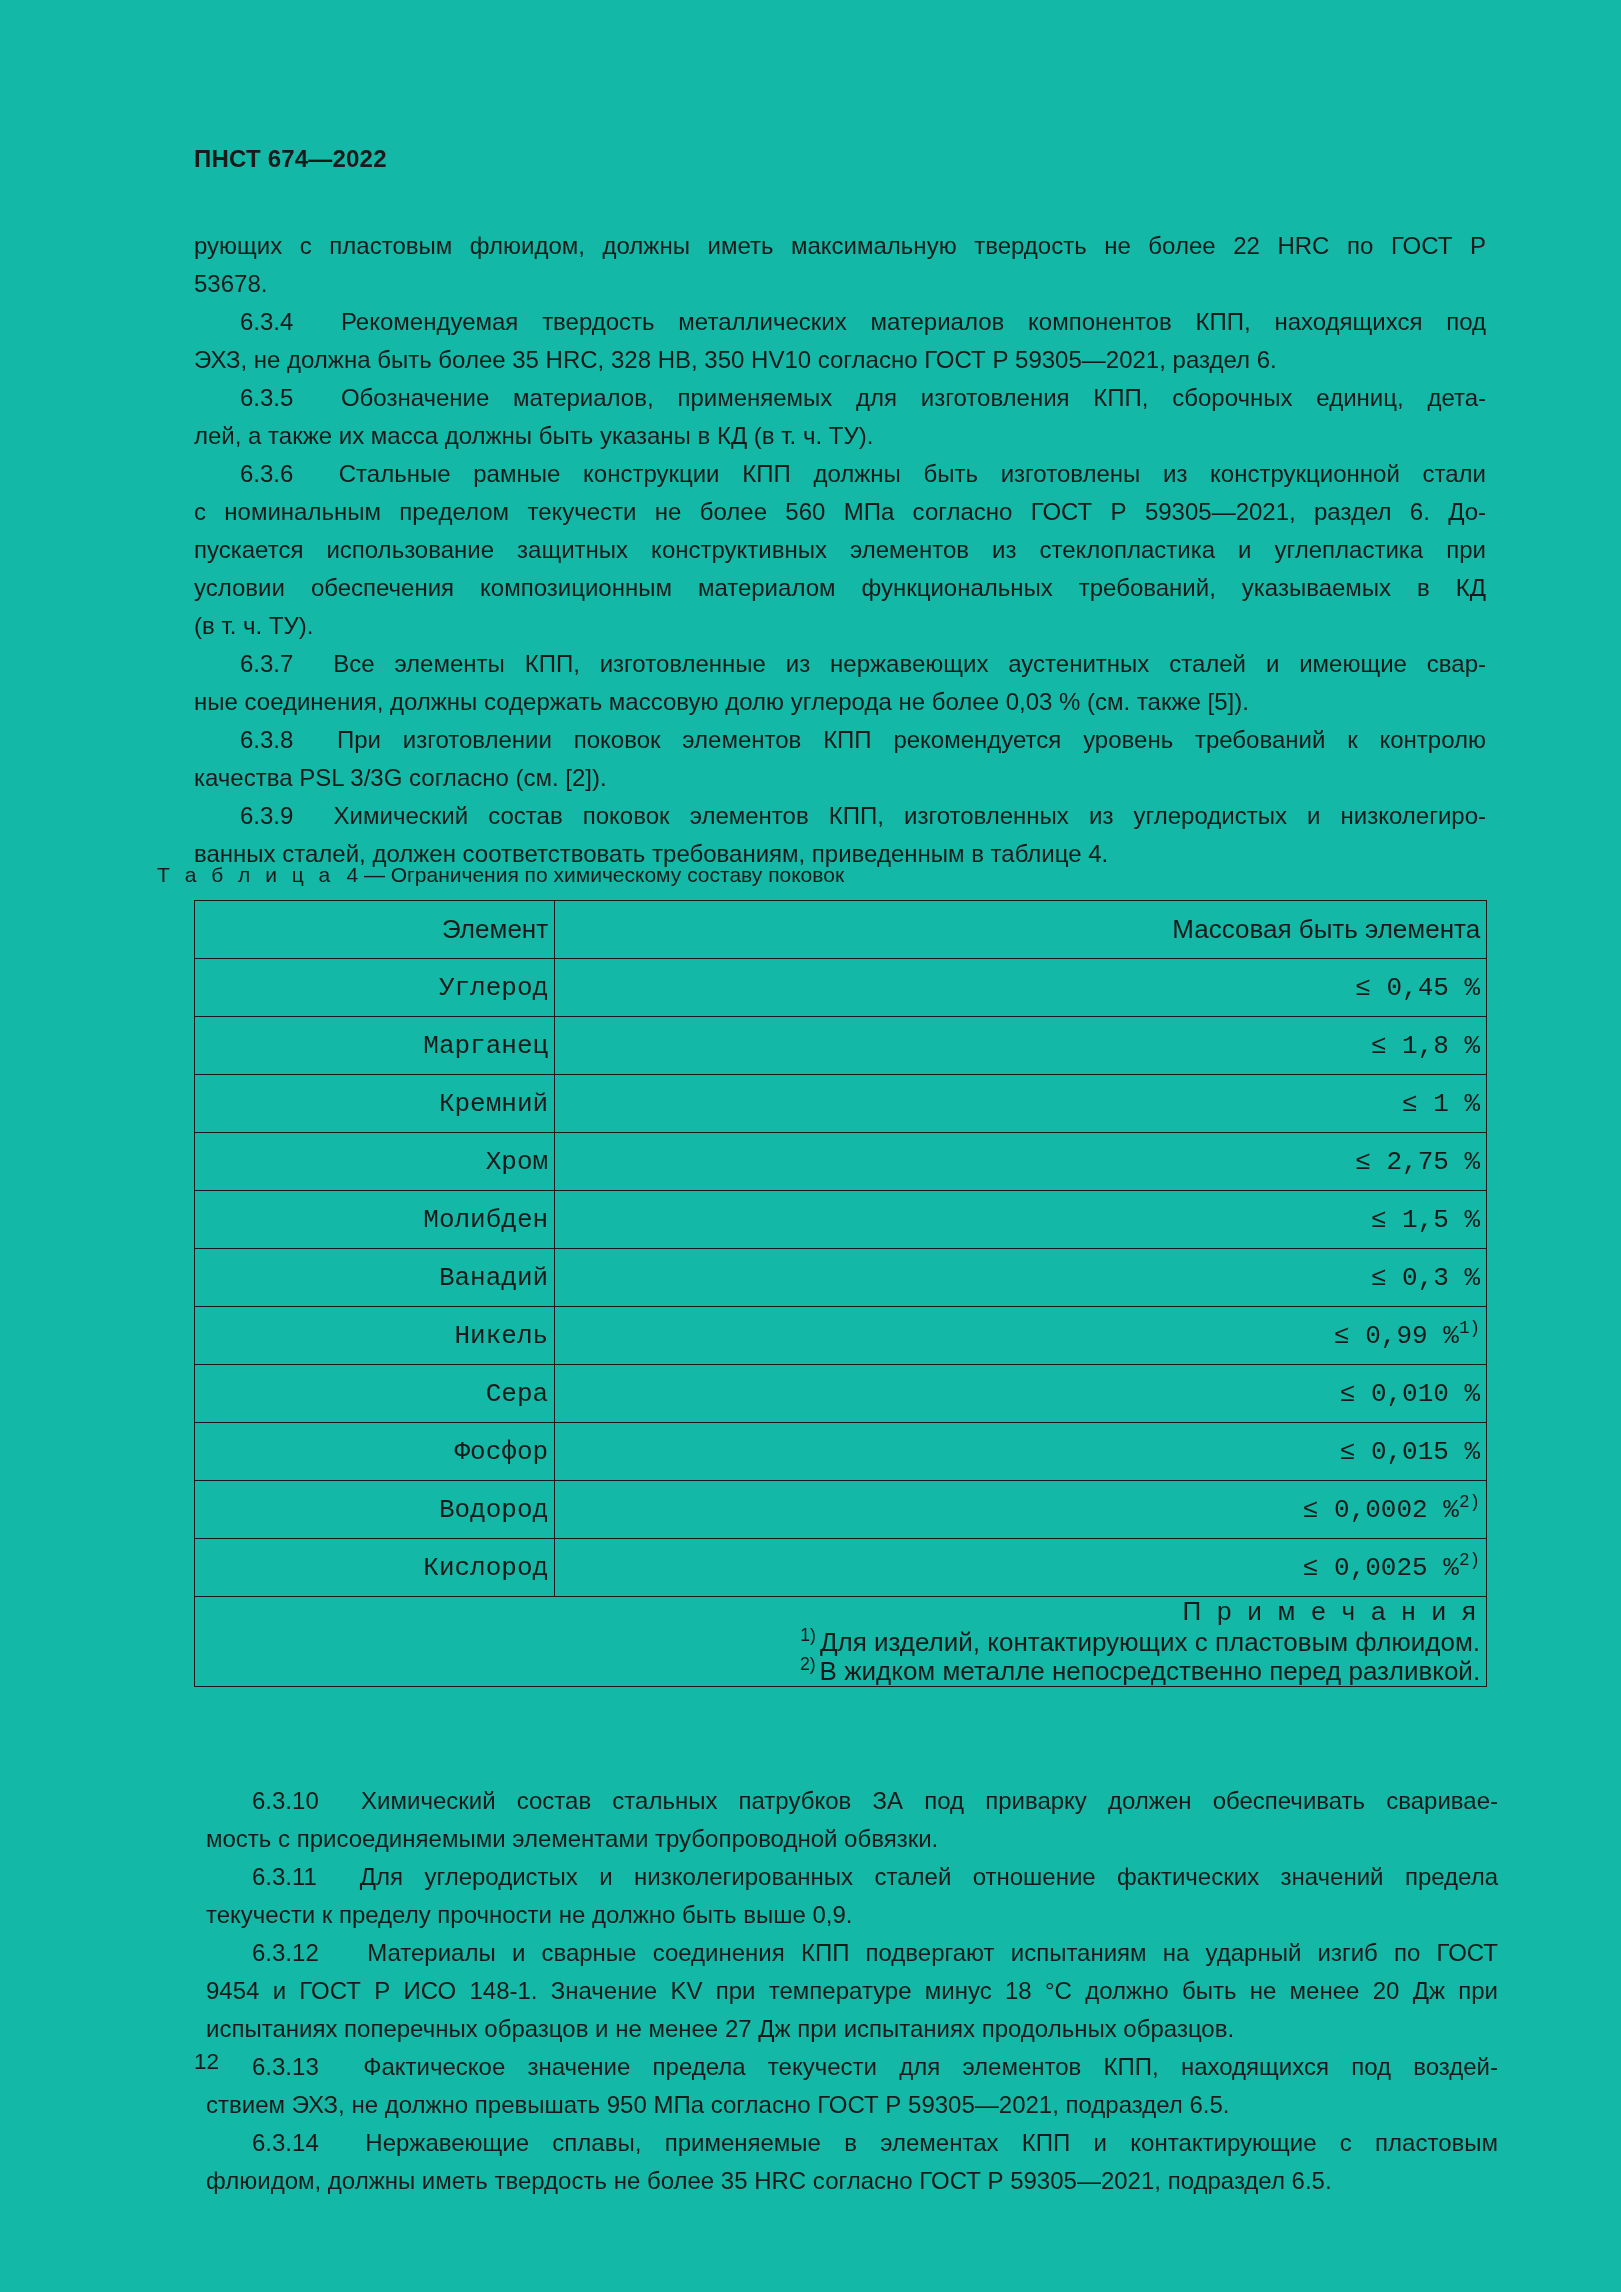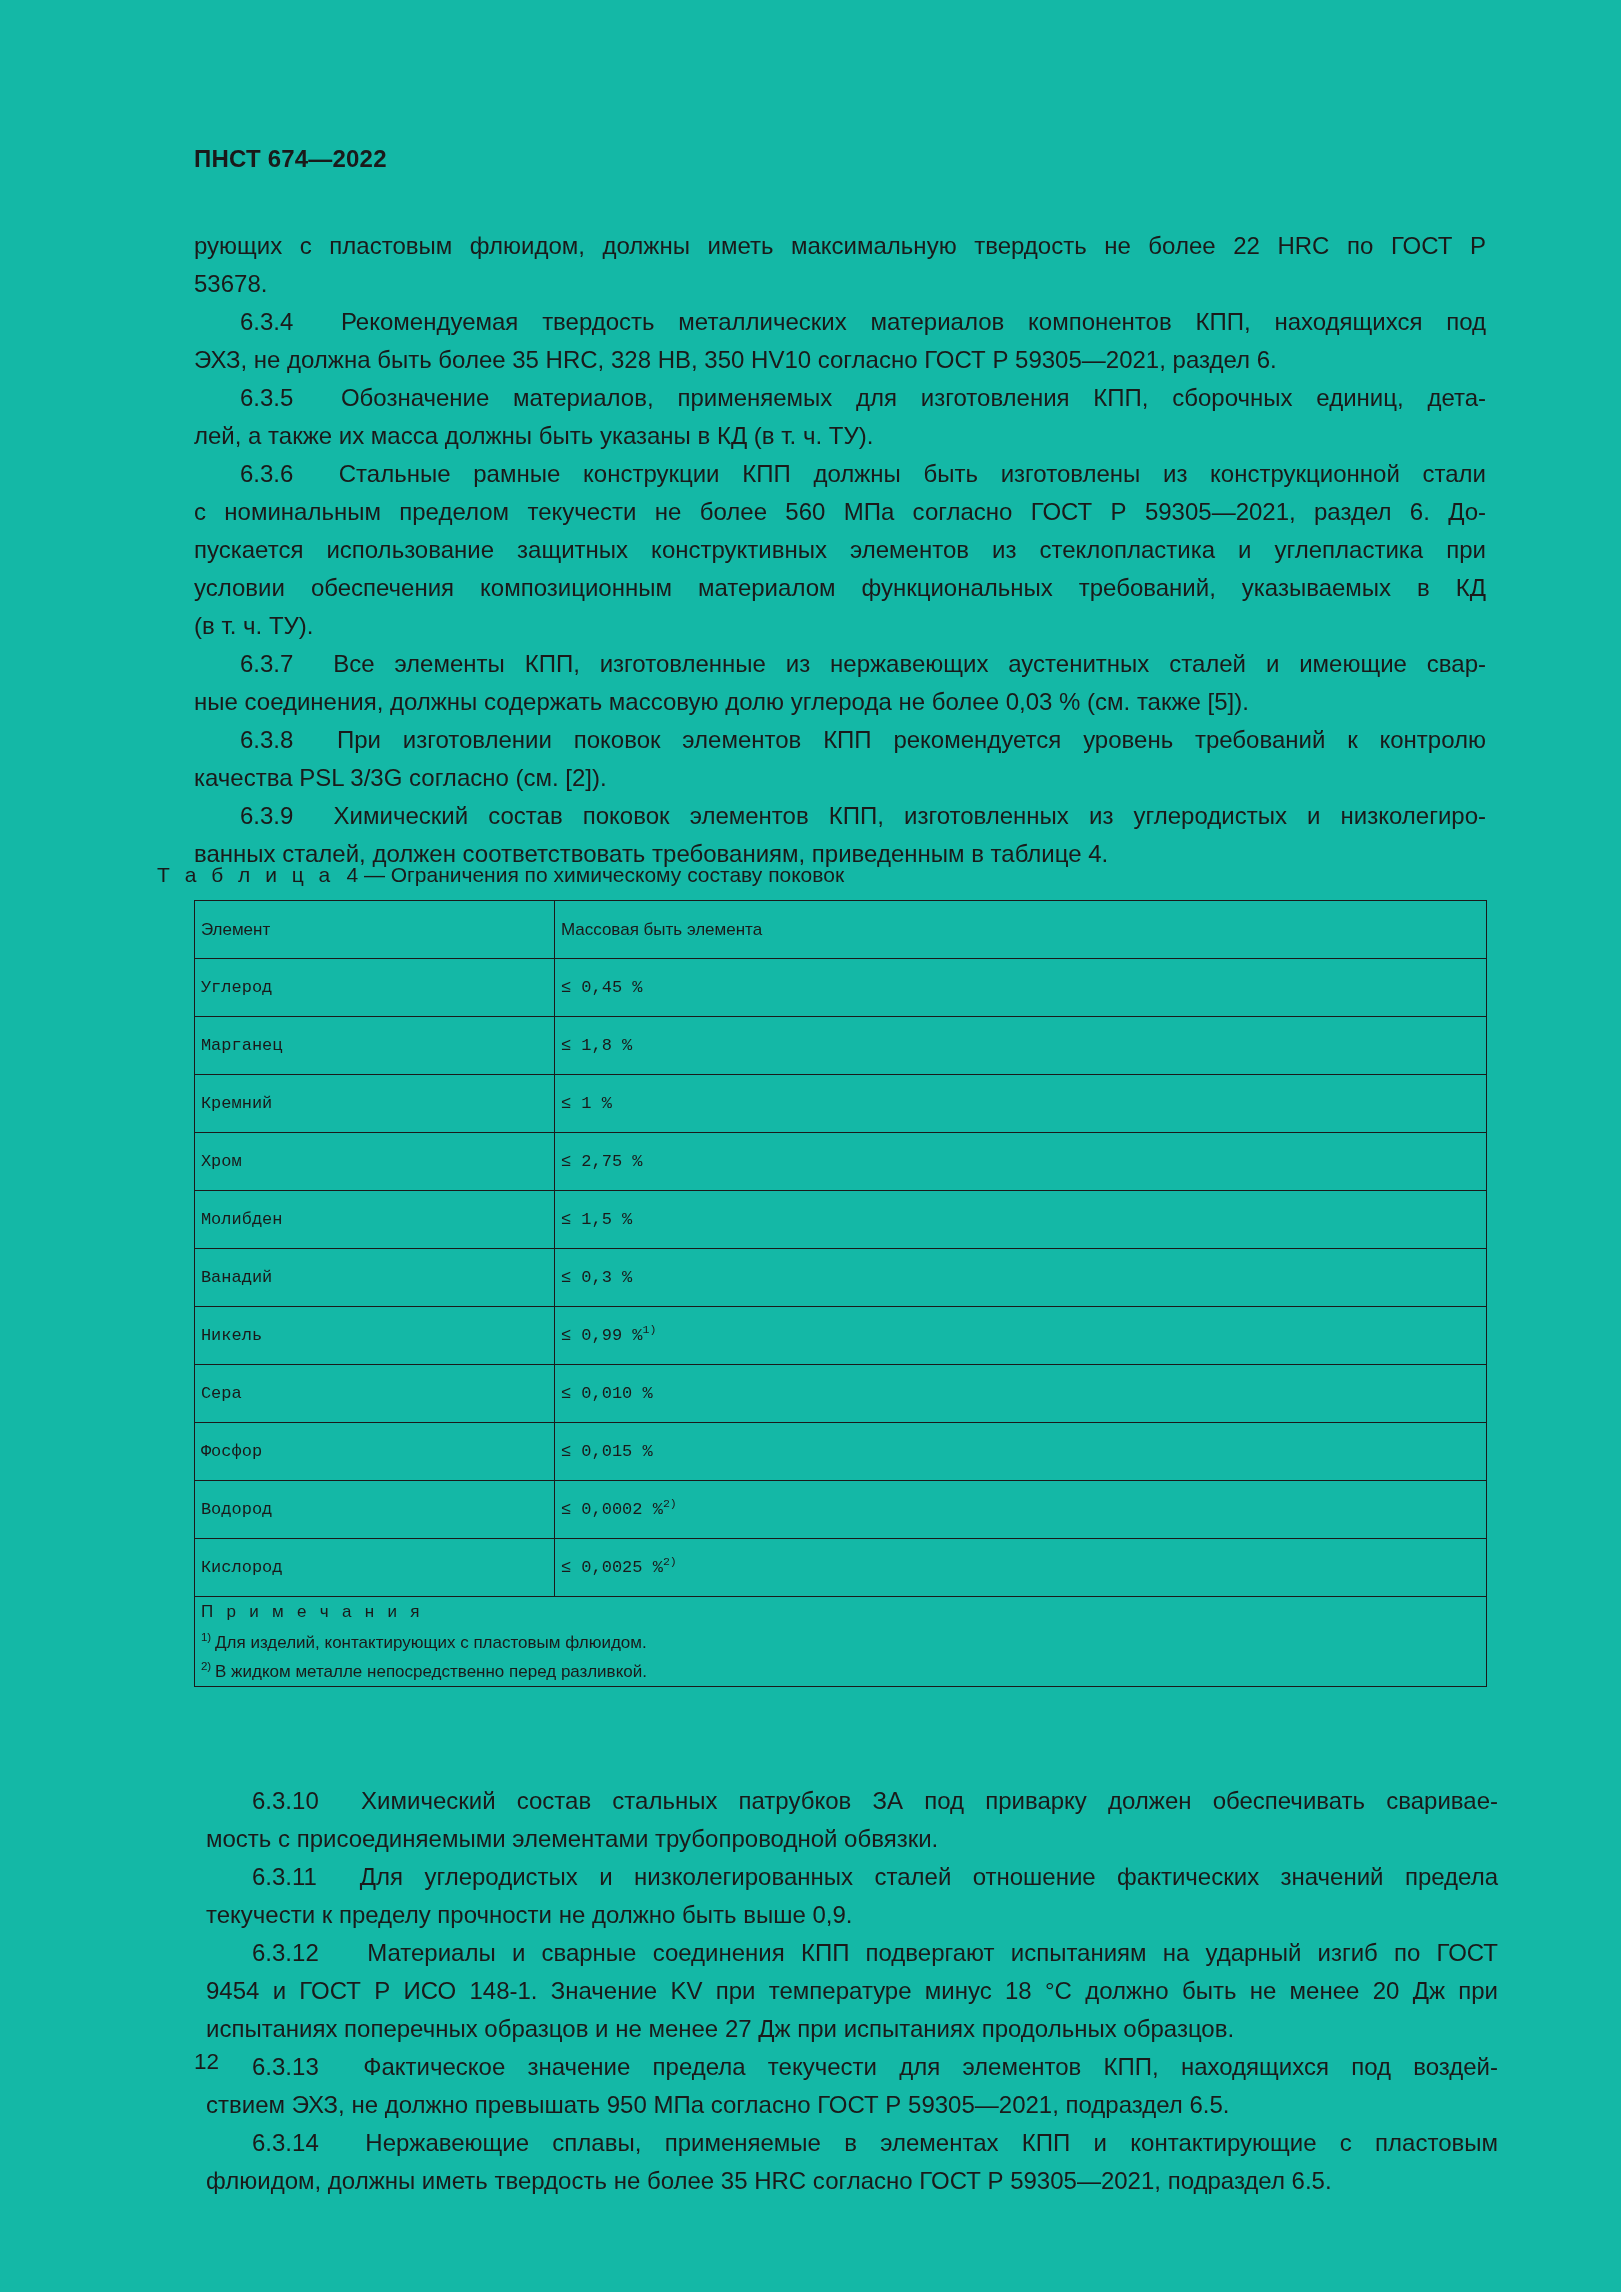--- a/index.html
+++ b/index.html
@@ -85,23 +85,23 @@
   table.chem {
     border-collapse: collapse;
     width: 1292px;
     table-layout: fixed;
   }
   table.chem col.c1 { width: 360px; }
   table.chem col.c2 { width: 932px; }
   table.chem th,
   table.chem td {
     border: 1.6px solid #1a1a1a;
-    text-align: left;
+    text-align: right;
     vertical-align: middle;
-    font-size: 17px;
+    font-size: 26px;
     font-weight: normal;
     height: 59px;
     padding: 0 5.9px;
   }
   table.chem thead th {
     height: 57px;
     border-bottom-width: 1.6px;
   }
   table.chem tbody tr td {
     height: 57px;

